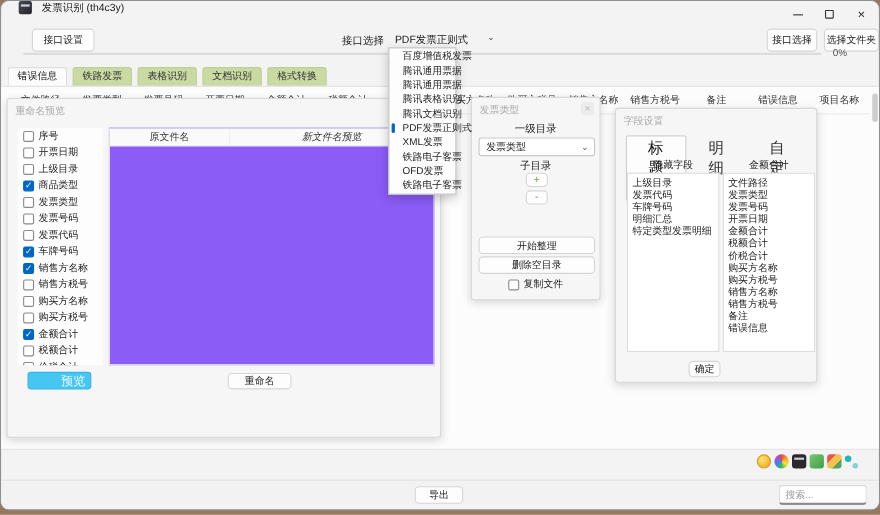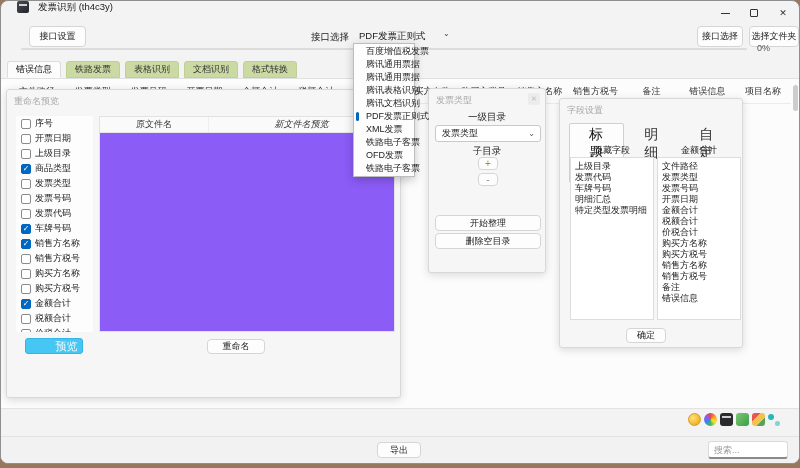--- a/index.html
+++ b/index.html
@@ -96,21 +96,21 @@
   .field-tab { padding:2px 19px; font-size:14px; color:#333; border:1px solid transparent; border-radius:2px; cursor:default; }
   .field-tab.selected { background:#fdfdfd; border-color:#d0d0d0; color:#111; }
   .fp-col-label { position:absolute; top:45px; width:84px; text-align:center; font-size:9px; color:#1c1c1c; }
   .fp-hidden-label { left:10px; }
   .fp-visible-label { left:97px; }
   .field-list { position:absolute; top:58px; width:84px; height:163px; background:#fff; border:1px solid #ddd;
     padding:3px 4px; font-size:9px; color:#222; line-height:11px; overflow:hidden; }
   .hidden-list { left:10px; }
   .visible-list { left:97px; }
   .field-item { white-space:nowrap; }
-  .confirm-btn { position:absolute; left:66px; top:229px; width:40px; height:15px; }
+  .confirm-btn { position:absolute; left:66px; top:229px; width:29px; height:15px; }
 
   
   .menu { position:absolute; left:352px; top:42px; width:62px; background:#fdfdfd; border:1px solid #bdbdbd;
     box-shadow:0 3px 9px rgba(0,0,0,.22); z-index:50; padding:1px 0; }
   .menu-item { height:13px; line-height:13px; padding-left:12px; font-size:9px; color:#222; position:relative; white-space:nowrap; cursor:default; }
   .menu-item.selected::before { content:''; position:absolute; left:2px; top:2px; bottom:2px; width:3px;
     background:#0067c0; border-radius:2px; }
 
   
   .tray { position:absolute; left:687px; top:412px; display:flex; gap:3px; align-items:center; }
@@ -278,20 +278,24 @@
     <div class="lv1-label">一级目录</div>
     <div class="lv1-combo">
       <span>发票类型</span>
       <span class="chev">⌄</span>
     </div>
     <div class="subdir-label">子目录</div>
     <div class="btn mini-btn plus-btn">+</div>
     <div class="btn mini-btn minus-btn">-</div>
     <div class="btn start-btn">开始整理</div>
     <div class="btn delempty-btn">删除空目录</div>
+    <div class="copy-row">
+      <span class="cb"></span>
+      <span class="cb-label">复制文件</span>
+    </div>
   </div>
 
   <div class="panel field-panel">
     <span class="panel-title">字段设置</span>
     <div class="field-tabs">
 
     <div class="field-tab selected">标题</div>
         <div class="field-tab">明细</div>
         <div class="field-tab">自定义</div>
       </div>

